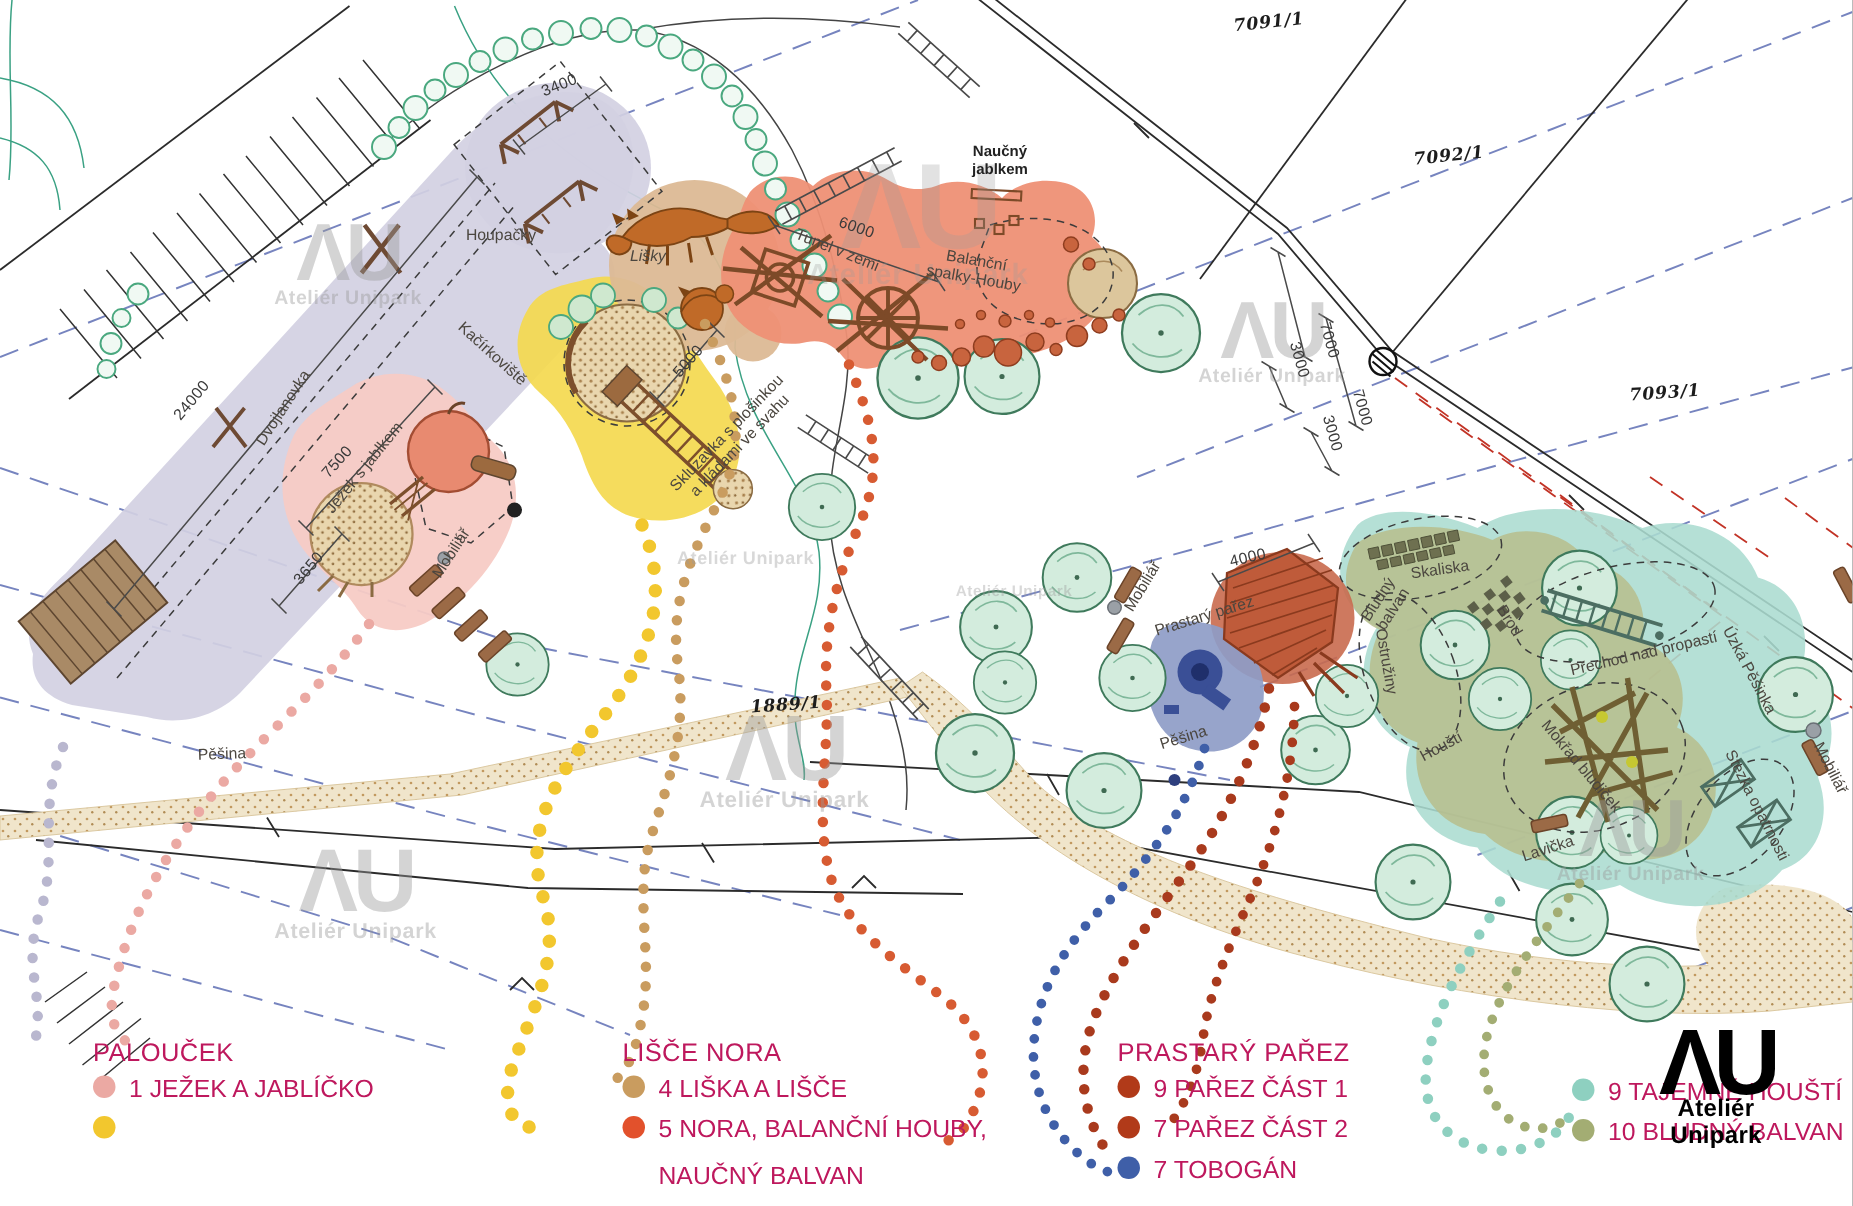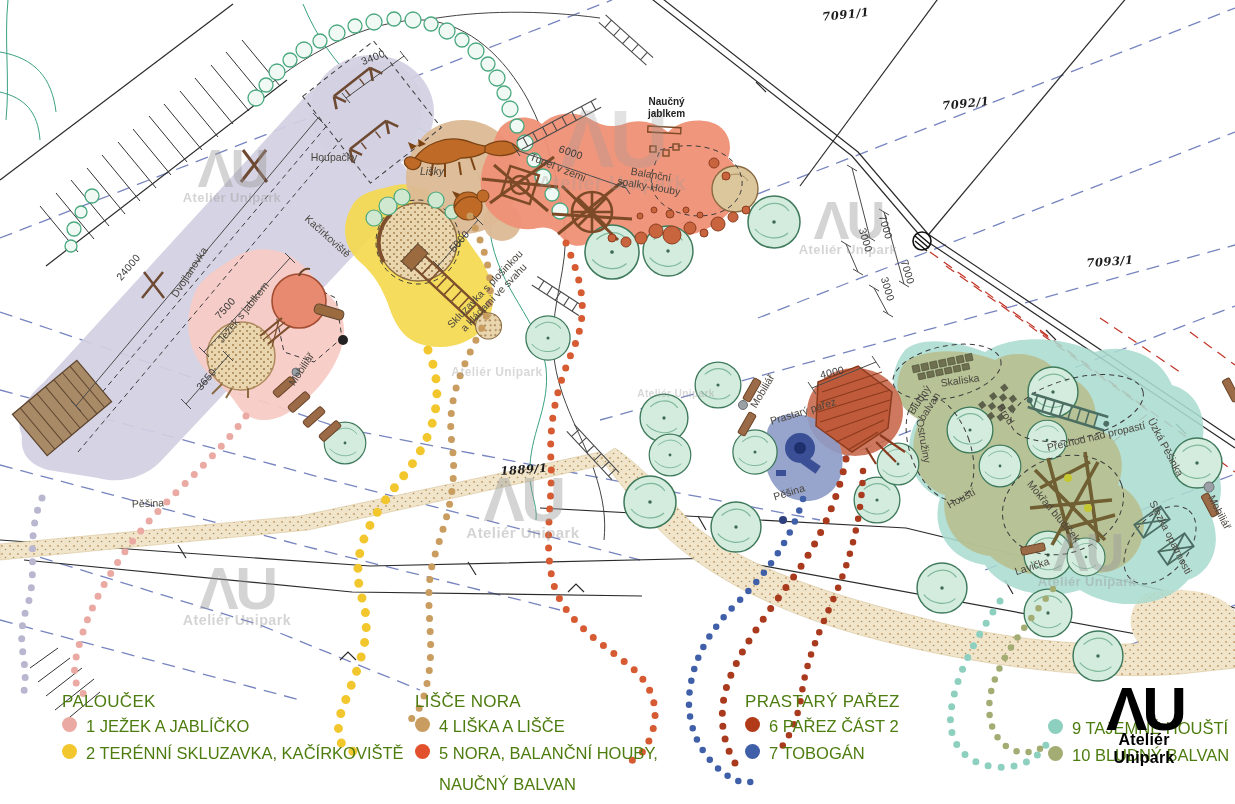--- a/index.html
+++ b/index.html
@@ -14,21 +14,21 @@
   .ml.parcel{font-family:"DejaVu Serif",serif;font-style:italic;font-weight:700;
              font-size:11.5px;color:#1c1c1c;letter-spacing:.5px;}
   
   .wm{position:absolute;z-index:4;text-align:center;color:#9a9a9a;opacity:.42;
       pointer-events:none;}
   .wm .wm-mark{font-weight:800;letter-spacing:-3px;line-height:.82;font-size:54px;}
   .wm .wm-name{font-size:13px;font-weight:700;letter-spacing:.4px;}
   .wm.small-name{opacity:.38;}
   .wm.small-name .wm-name{font-size:12px;}
   
-  .lg-group{position:absolute;z-index:6;color:#4d7c0f;}
+  .lg-group{position:absolute;z-index:6;color:#be185d;}
   .lg-header{font-size:17px;letter-spacing:.3px;margin-bottom:7px;height:18px;}
   .lg-row{display:flex;align-items:flex-start;gap:9px;height:27px;}
   .lg-dot{width:15px;height:15px;border-radius:50%;flex:none;}
   .lg-label{font-size:16.5px;white-space:nowrap;}
   .lg-line2{margin-left:24px;height:27px;display:flex;align-items:center;}
   
   .logo{position:absolute;z-index:7;text-align:center;color:#000;width:112px;}
   .logo-mark{font-weight:900;font-size:62px;letter-spacing:-5px;line-height:.82;}
   .logo-name{font-size:16px;font-weight:700;letter-spacing:.2px;margin-top:-4px;}
 </style>
@@ -550,21 +550,20 @@
 <div class="ml dim" style="left:888px;top:289px;transform:translate(-50%,-50%) rotate(74deg);">3000</div>
 
 <div class="lg-group" style="left:62px;top:692px;">
   <div class="lg-header">PALOUČEK</div>
   <div class="lg-row">
     <span class="lg-dot" style="background-color: rgb(235, 169, 163);"></span>
     <span class="lg-label">1 JEŽEK A JABLÍČKO</span>
   </div>
   <div class="lg-row">
     <span class="lg-dot" style="background-color: rgb(242, 199, 46);"></span>
-    <span class="lg-label">2 TERÉNNÍ SKLUZAVKA, KAČÍRKOVIŠTĚ</span>
   </div>
 </div>
 
 <div class="lg-group" style="left:415px;top:692px;">
   <div class="lg-header">LIŠČE NORA</div>
   <div class="lg-row">
     <span class="lg-dot" style="background-color: rgb(201, 156, 95);"></span>
     <span class="lg-label">4 LIŠKA A LIŠČE</span>
   </div>
   <div class="lg-row">
@@ -573,21 +572,25 @@
   </div>
   <div class="lg-line2">
     <span class="lg-label">NAUČNÝ BALVAN</span>
   </div>
 </div>
 
 <div class="lg-group" style="left:745px;top:692px;">
   <div class="lg-header">PRASTARÝ PAŘEZ</div>
   <div class="lg-row">
     <span class="lg-dot" style="background-color: rgb(177, 58, 25);"></span>
-    <span class="lg-label">6 PAŘEZ ČÁST 2</span>
+    <span class="lg-label">9 PAŘEZ ČÁST 1</span>
+  </div>
+  <div class="lg-row">
+    <span class="lg-dot" style="background-color: rgb(177, 58, 25);"></span>
+    <span class="lg-label">7 PAŘEZ ČÁST 2</span>
   </div>
   <div class="lg-row">
     <span class="lg-dot" style="background-color: rgb(63, 95, 168);"></span>
     <span class="lg-label">7 TOBOGÁN</span>
   </div>
 </div>
 
 <div class="lg-group" style="left:1048px;top:719px;">
   <div class="lg-row">
     <span class="lg-dot" style="background-color: rgb(142, 208, 192);"></span>

